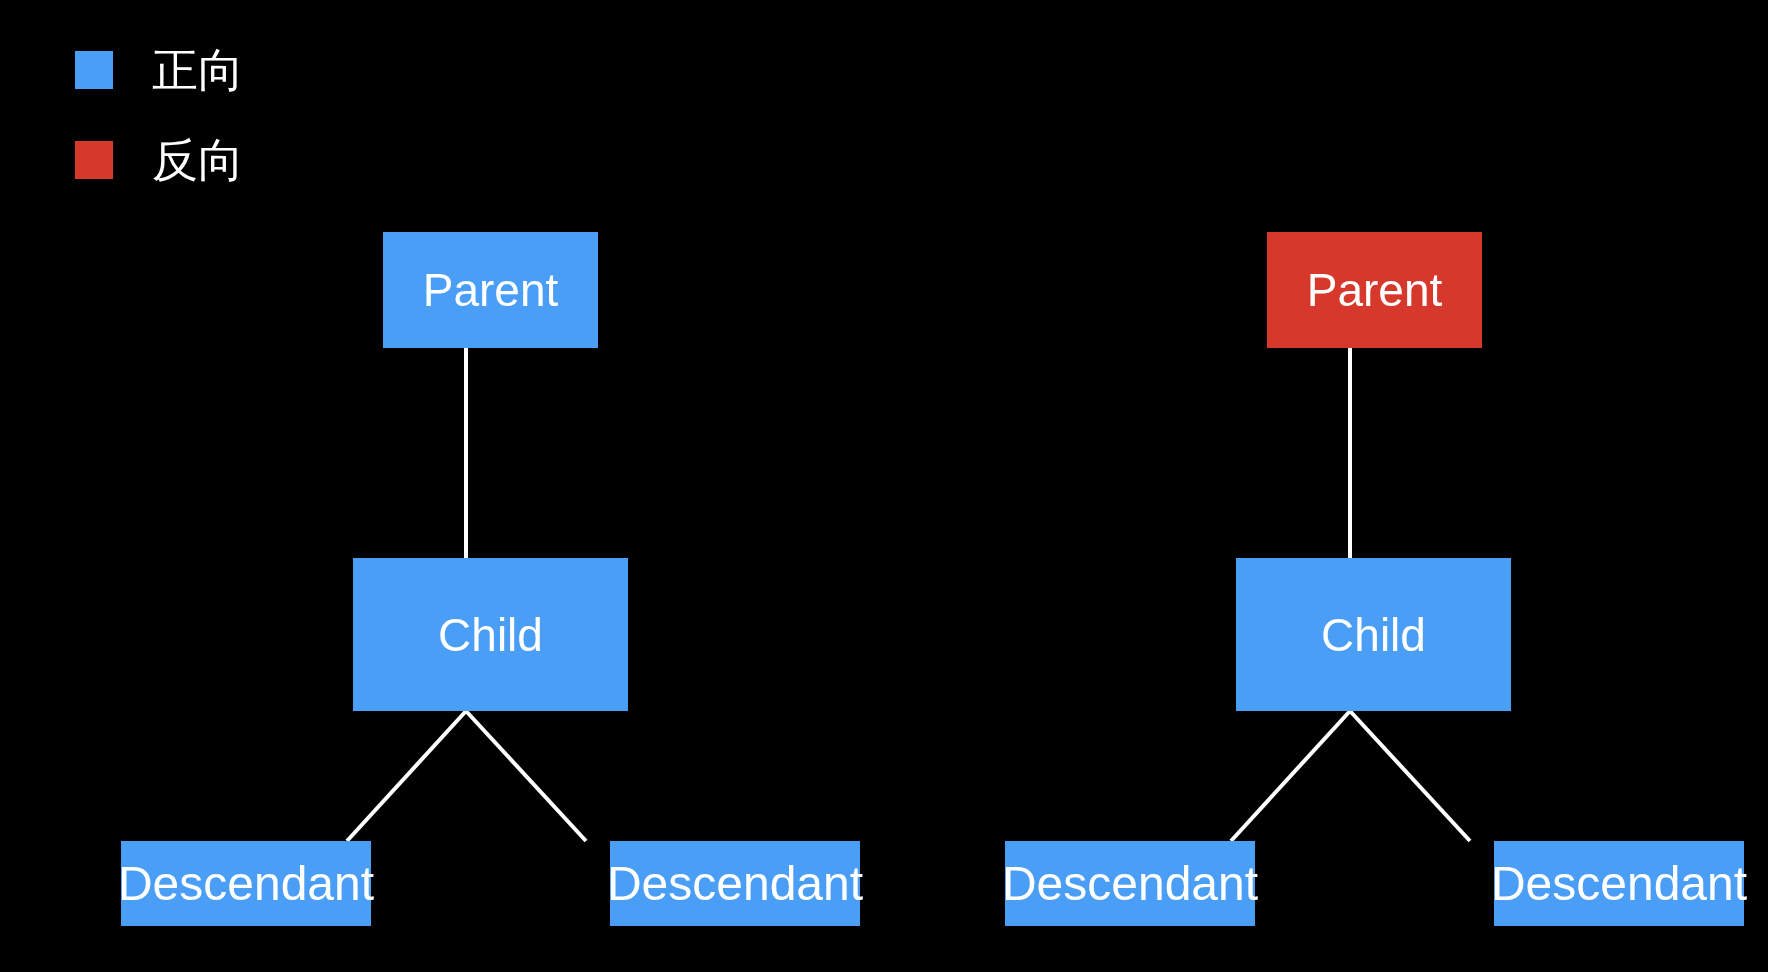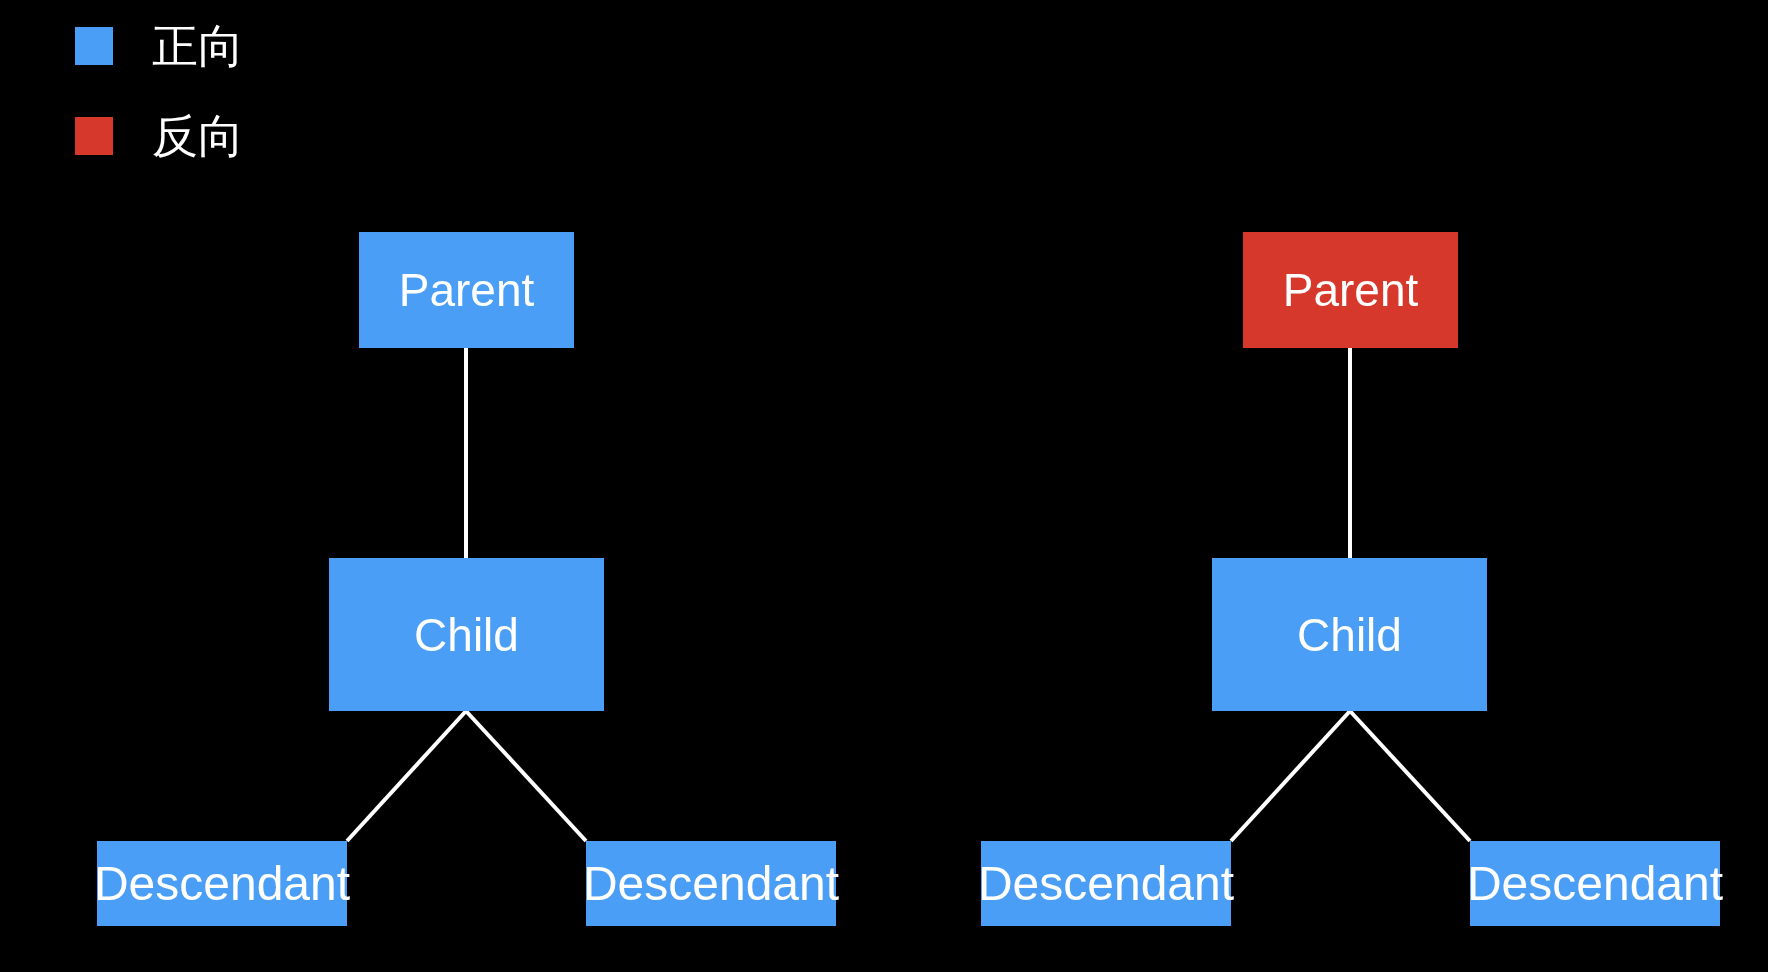--- a/index.html
+++ b/index.html
@@ -8,21 +8,21 @@
     position: relative;
     width: 1768px;
     height: 972px;
     background: var(--bg, #000);
     overflow: hidden;
     font-family: "Liberation Sans", sans-serif;
   }
   .legend {
     position: absolute;
     left: 75px;
-    top: 26px;
+    top: 50px;
     text-align: right;
   }
   .legend-row {
     display: flex;
     align-items: center;
     height: 40px;
     margin-bottom: 50px;
   }
   .swatch {
     width: 38px;
@@ -42,20 +42,21 @@
     height: 972px;
     pointer-events: none;
   }
   .node {
     position: absolute;
     display: flex;
     align-items: center;
     justify-content: center;
     color: var(--text, #fff);
     text-align: center;
+    margin-left: 24px;
   }
   [data-variant="blue"] { background: var(--blue, #4A9EF5); }
   [data-variant="red"]  { background: var(--red, #D6392B); }
   .node-parent, .node-child { font-size: 46px; }
   .node-descendant { font-size: 48px; }
 
   
   .t0-parent { left: 359px;  top: 232px; width: 215px; height: 116px; }
   .t0-child  { left: 329px;  top: 558px; width: 275px; height: 153px; }
   .t0-desc0  { left: 97px;   top: 841px; width: 250px; height: 85px; }

